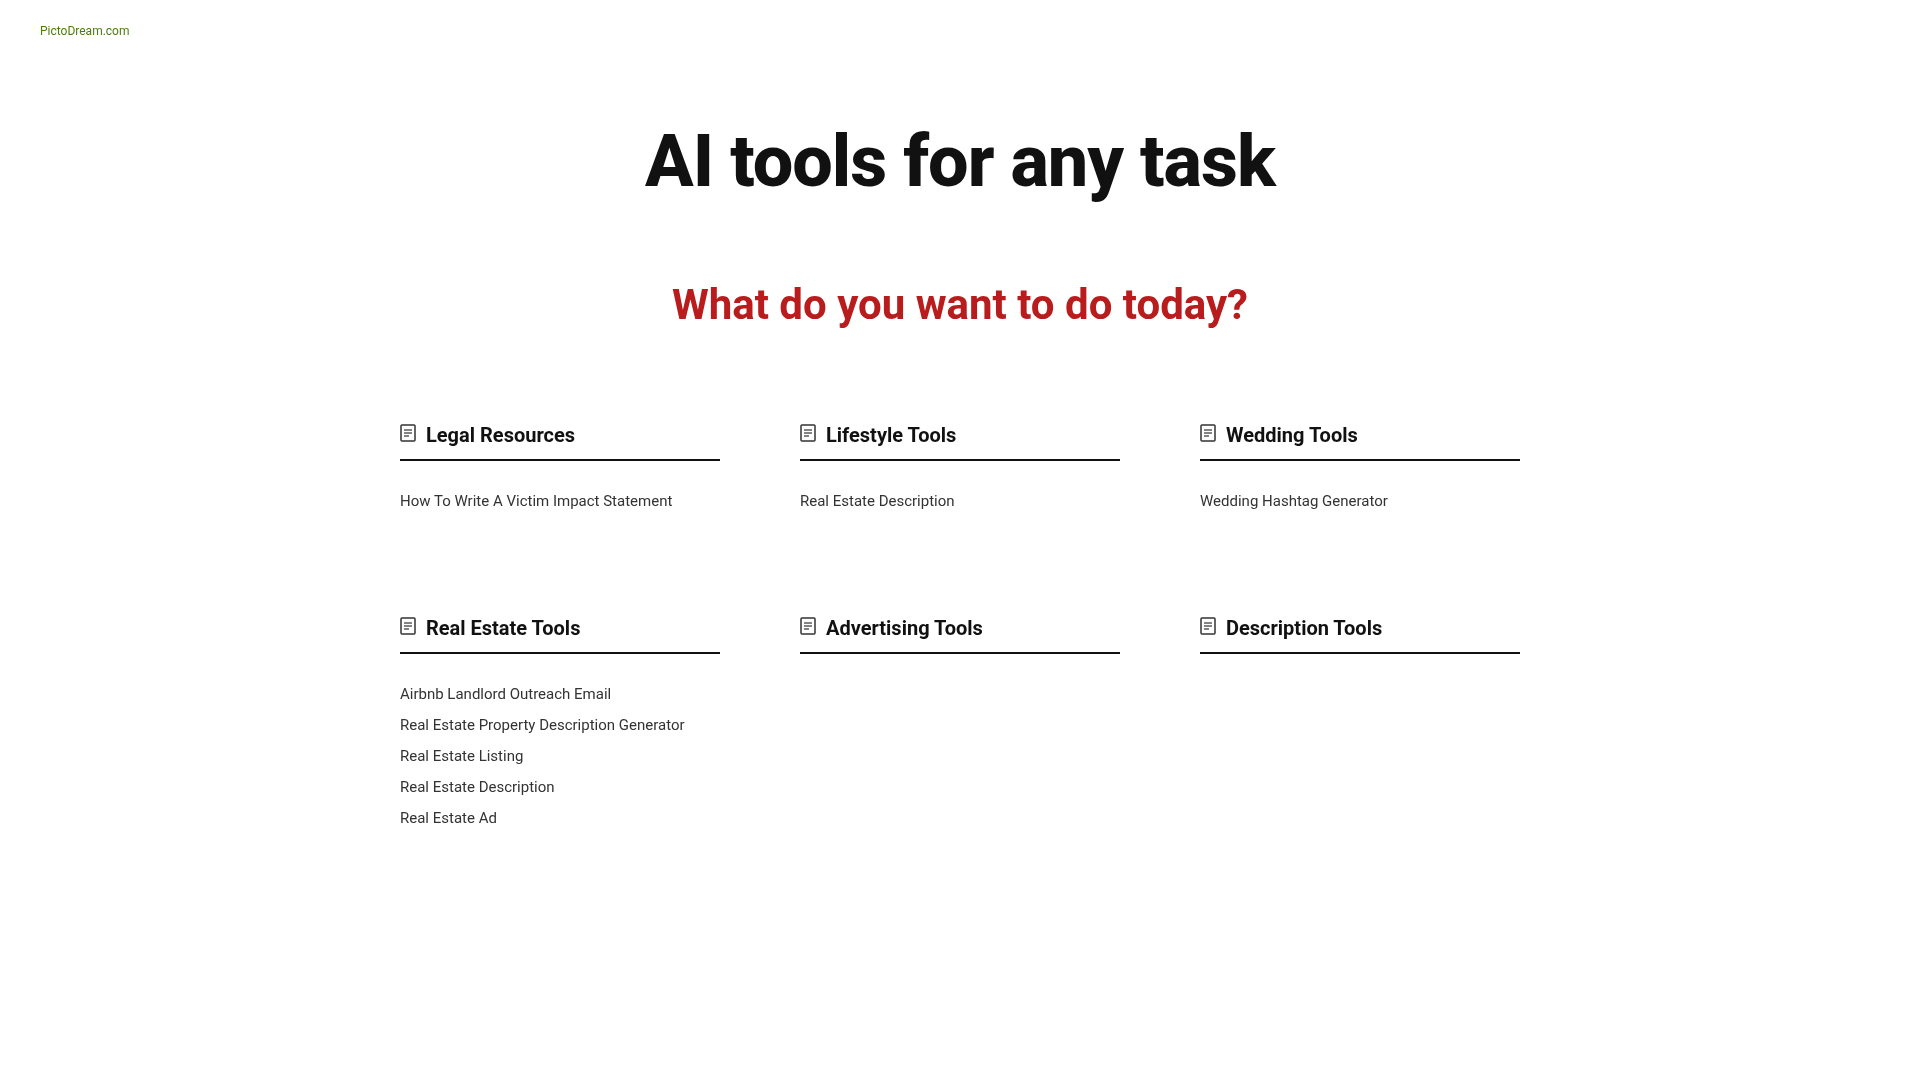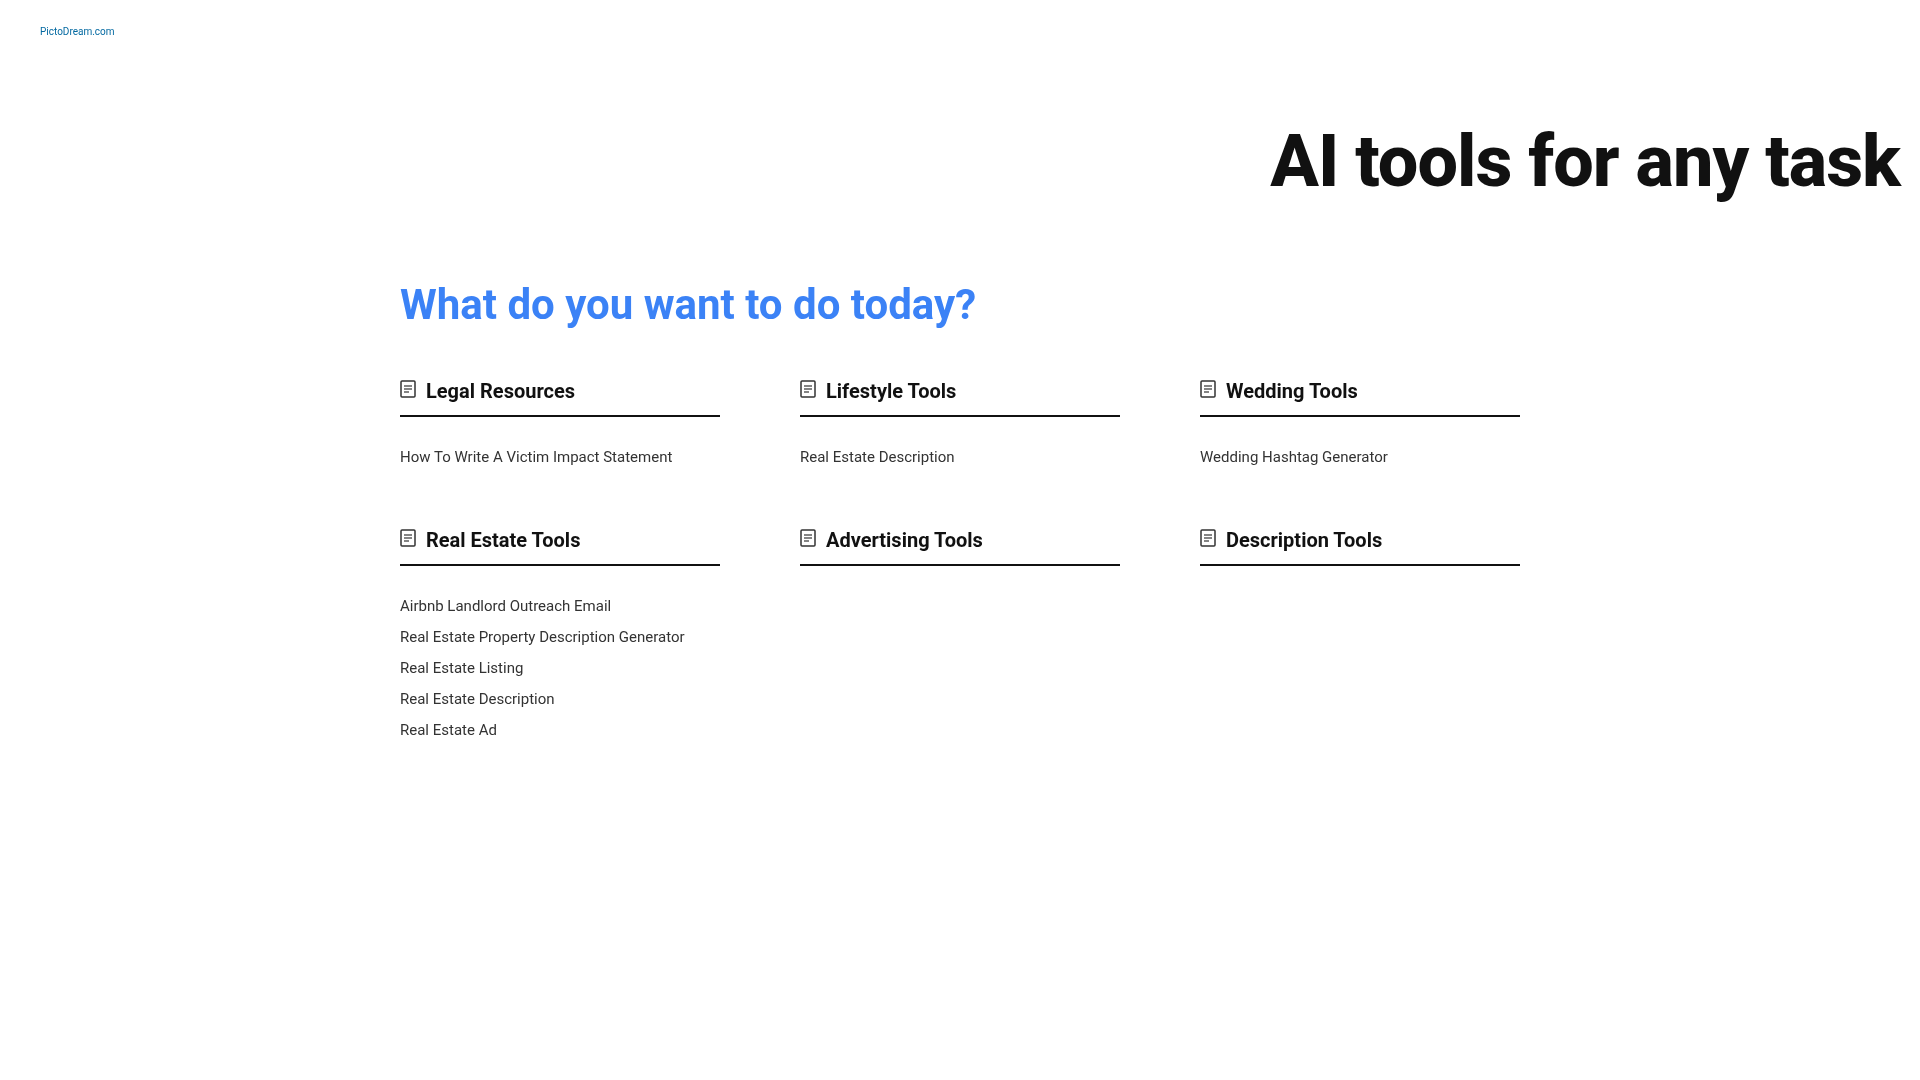--- a/index.html
+++ b/index.html
@@ -14,27 +14,27 @@
       color: #1a1a1a;
       width: 1920px;
       min-height: 1080px;
     }
 
     .site-header {
       padding: 20px 40px;
     }
 
     .site-logo {
-      font-size: 10px;
-      color: #0369a1;
+      font-size: 12px;
+      color: #4d7c0f;
       text-decoration: none;
     }
 
     .hero-section {
-      text-align: right;
+      text-align: center;
       padding: 60px 20px 40px;
     }
 
     .hero-title {
       font-size: 72px;
       font-weight: 800;
       color: #111;
       margin-bottom: 16px;
       letter-spacing: -1px;
     }
@@ -46,41 +46,42 @@
 
     .main-content {
       max-width: 1200px;
       margin: 0 auto;
       padding: 20px 40px 60px;
     }
 
     .section-title {
       font-size: 42px;
       font-weight: 700;
-      text-align: left;
+      text-align: center;
       margin-bottom: 50px;
-      color: #3b82f6;
+      color: #b91c1c;
     }
 
     .categories-grid {
       display: grid;
       grid-template-columns: repeat(3, 1fr);
       gap: 60px 80px;
     }
 
     .category-block {
       display: flex;
       flex-direction: column;
     }
 
     .category-header {
       display: flex;
       align-items: center;
       gap: 10px;
       margin-bottom: 12px;
+      margin-top: 44px;
     }
 
     .category-icon {
       font-size: 16px;
       color: #444;
       flex-shrink: 0;
     }
 
     .category-name {
       font-size: 20px;

